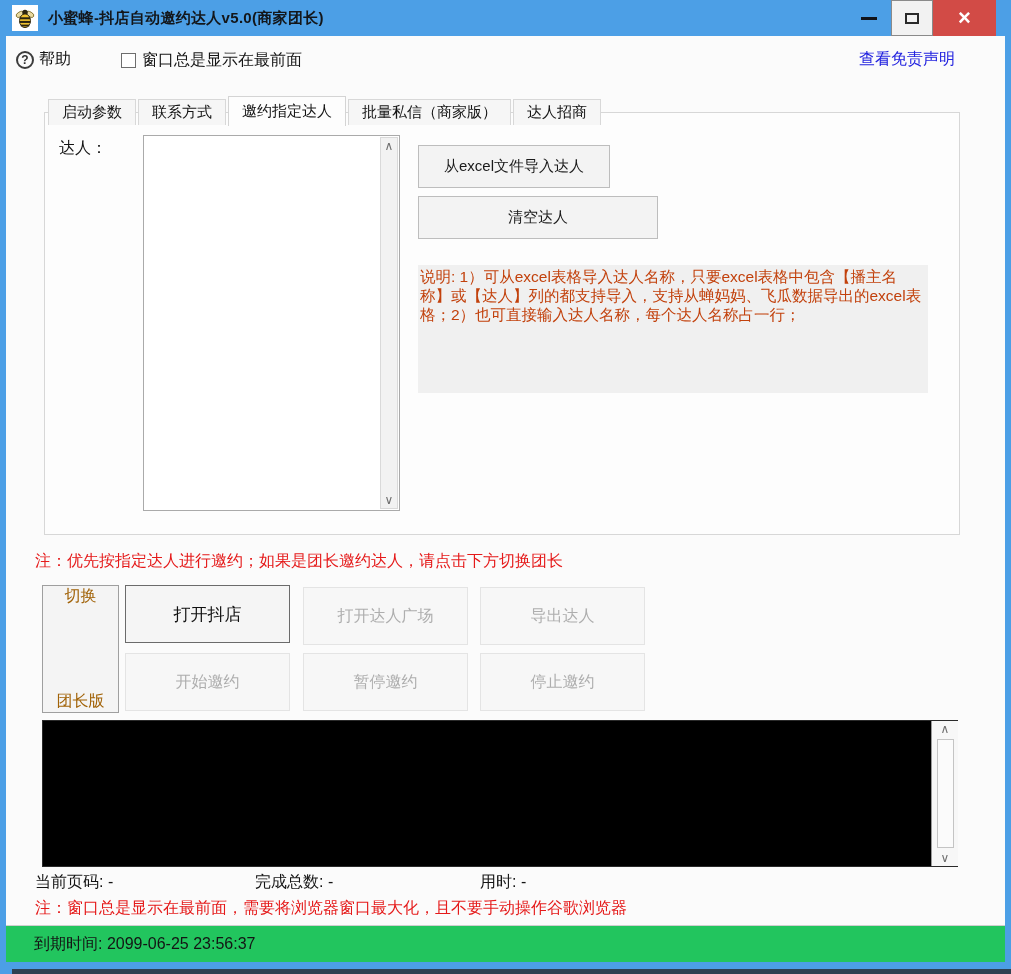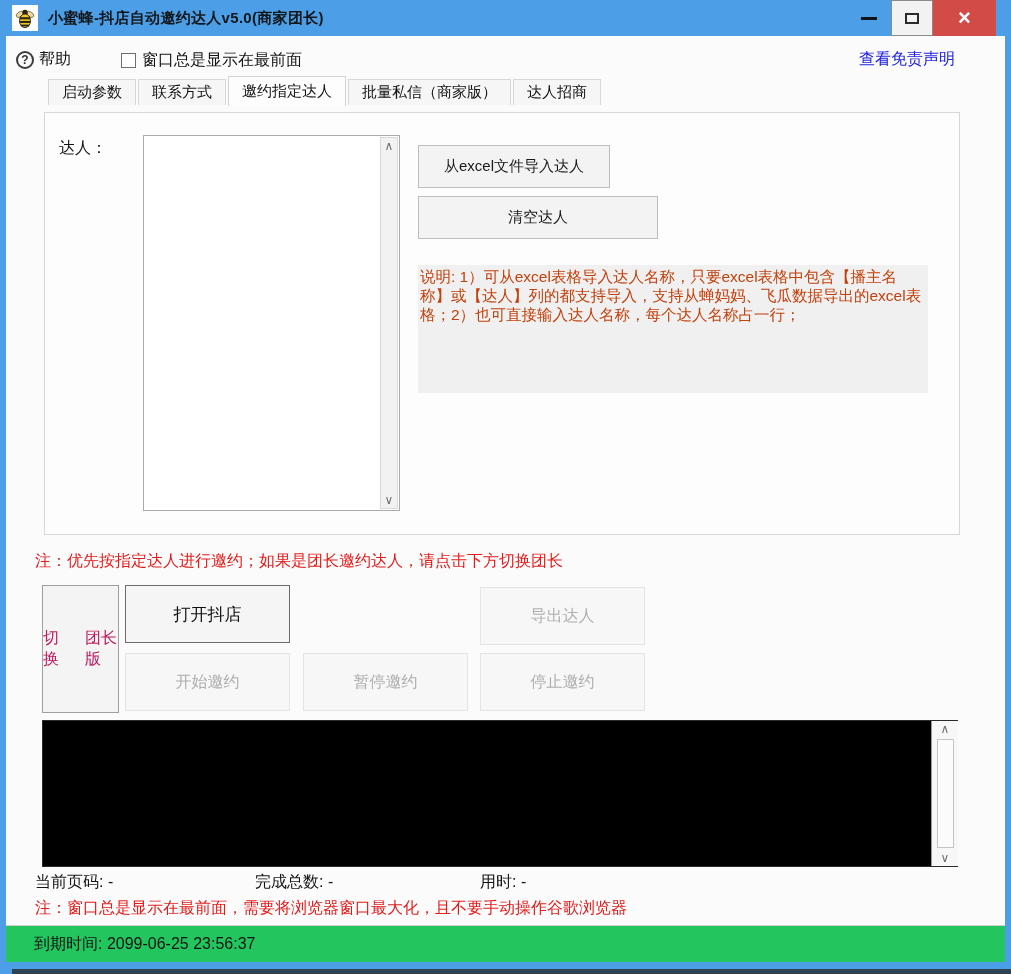--- a/index.html
+++ b/index.html
@@ -25,21 +25,21 @@
   .help-circle { width:18px; height:18px; border:2px solid #3c3c3c; border-radius:50%; color:#2f2f2f; font-size:12px; font-weight:bold; display:flex; align-items:center; justify-content:center; }
   .help-label { margin-left:5px; font-size:16px; color:#141414; }
 
   .chk-group { position:absolute; left:115px; top:14px; display:flex; align-items:center; cursor:pointer; }
   .chk-box { width:15px; height:15px; border:1px solid #6e6e6e; background:#fff; }
   .chk-label { margin-left:6px; font-size:16px; color:#141414; }
 
   .disclaimer { position:absolute; right:50px; top:13px; font-size:16px; color:#2222DF; cursor:pointer; }
 
   
-  .tabbar { position:absolute; left:42px; top:40px; height:29px; display:flex; align-items:flex-end; z-index:3;text-align:center; }
+  .tabbar { position:absolute; left:42px; top:60px; height:29px; display:flex; align-items:flex-end; z-index:3;text-align:center; }
   .tab { height:26px; padding:0 13px; margin-right:2px; display:flex; align-items:center; background:#f6f6f6; border:1px solid #d8d8d8; border-bottom:none; font-size:15px; color:#141414; cursor:pointer; white-space:nowrap; }
   .tab.active { height:30px; background:#fdfdfd; border:1px solid #d4d4d4; border-bottom:none; margin-bottom:-1px; padding-bottom:1px; }
 
   .panel { position:absolute; left:38px; top:76px; width:916px; height:423px; background:#fdfdfd; border:1px solid #d7d7d7; z-index:2; }
 
   .daren-label { position:absolute; left:14px; top:25px; font-size:16px; color:#141414; }
   .daren-box { position:absolute; left:98px; top:22px; width:257px; height:376px; background:#fff; border:1px solid #aaaaaa; }
   .vscroll { position:absolute; right:1px; top:1px; bottom:1px; width:18px; background:#f2f2f2; border:1px solid #d9d9d9; display:flex; flex-direction:column; justify-content:space-between; align-items:center; }
   .scroll-arrow { color:#6f6f6f; font-size:12px; line-height:16px; width:100%; text-align:center; cursor:pointer; }
 
@@ -47,21 +47,21 @@
   .btn-import { position:absolute; left:373px; top:32px; width:192px; height:43px; }
   .btn-clear  { position:absolute; left:373px; top:83px; width:240px; height:43px; }
 
   .desc-box { position:absolute; left:373px; top:152px; width:510px; height:128px; background:#f0f0f0; color:#c2410c; font-size:15.5px; line-height:19px; padding:2px 2px; letter-spacing:0; }
 
   .note { position:absolute; font-size:16px; color:#E51A1A; white-space:nowrap; }
   .note1 { left:29px; top:515px; }
   .note2 { left:29px; top:862px; }
 
   
-  .btn-switch { position:absolute; left:36px; top:549px; width:77px; height:128px; background:#f4f4f4; border:1px solid #9f9f9f; display:flex; flex-direction:row; align-items:center; justify-content:space-between; gap:20px; font-size:16px; color:#be185d; cursor:pointer; }
+  .btn-switch { position:absolute; left:36px; top:549px; width:77px; height:128px; background:#f4f4f4; border:1px solid #9f9f9f; display:flex; flex-direction:column; align-items:center; justify-content:space-between; gap:20px; font-size:16px; color:#a16207; cursor:pointer; }
   .grid-btn { position:absolute; width:165px; height:58px; display:flex; align-items:center; justify-content:center; cursor:pointer; }
   .grid-btn.enabled { background:#f5f5f5; border:1px solid #6b6b6b; color:#101010; font-size:17px; }
   .grid-btn.disabled { background:#f7f7f7; border:1px solid #e4e4e4; color:#aeaeae; font-size:16px; }
   .pos-r1c1 { left:119px; top:549px; } .pos-r1c2 { left:297px; top:551px; } .pos-r1c3 { left:474px; top:551px; }
   .pos-r2c1 { left:119px; top:617px; } .pos-r2c2 { left:297px; top:617px; } .pos-r2c3 { left:474px; top:617px; }
 
   
   .log-box { position:absolute; left:36px; top:684px; width:916px; height:147px; background:#000; border:1px solid #2a2a2a; }
   .log-scroll { position:absolute; right:0; top:0; bottom:0; width:27px; background:#f7f7f7; border-left:1px solid #9a9a9a; display:flex; flex-direction:column; justify-content:space-between; align-items:center; }
   .log-track { flex:1; width:17px; margin:2px 0; border:1px solid #c4c4c4; background:#fbfbfb; }
@@ -142,20 +142,21 @@
       <div class="desc-box">说明: 1）可从excel表格导入达人名称，只要excel表格中包含【播主名称】或【达人】列的都支持导入，支持从蝉妈妈、飞瓜数据导出的excel表格；2）也可直接输入达人名称，每个达人名称占一行；</div>
     </div>
 
     <div class="note note1">注：优先按指定达人进行邀约；如果是团长邀约达人，请点击下方切换团长</div>
 
     <div class="btn-switch">
       <span>切换</span>
       <span>团长版</span>
     </div>
     <div class="grid-btn enabled pos-r1c1">打开抖店</div>
+    <div class="grid-btn disabled pos-r1c2">打开达人广场</div>
     <div class="grid-btn disabled pos-r1c3">导出达人</div>
     <div class="grid-btn disabled pos-r2c1">开始邀约</div>
     <div class="grid-btn disabled pos-r2c2">暂停邀约</div>
     <div class="grid-btn disabled pos-r2c3">停止邀约</div>
 
     <div class="log-box"></div>
     <div class="log-scroll" style="position:absolute; left:925px; top:685px; height:145px;">
       <span class="scroll-arrow">∧</span>
       <div class="log-track"></div>
       <span class="scroll-arrow">∨</span>

